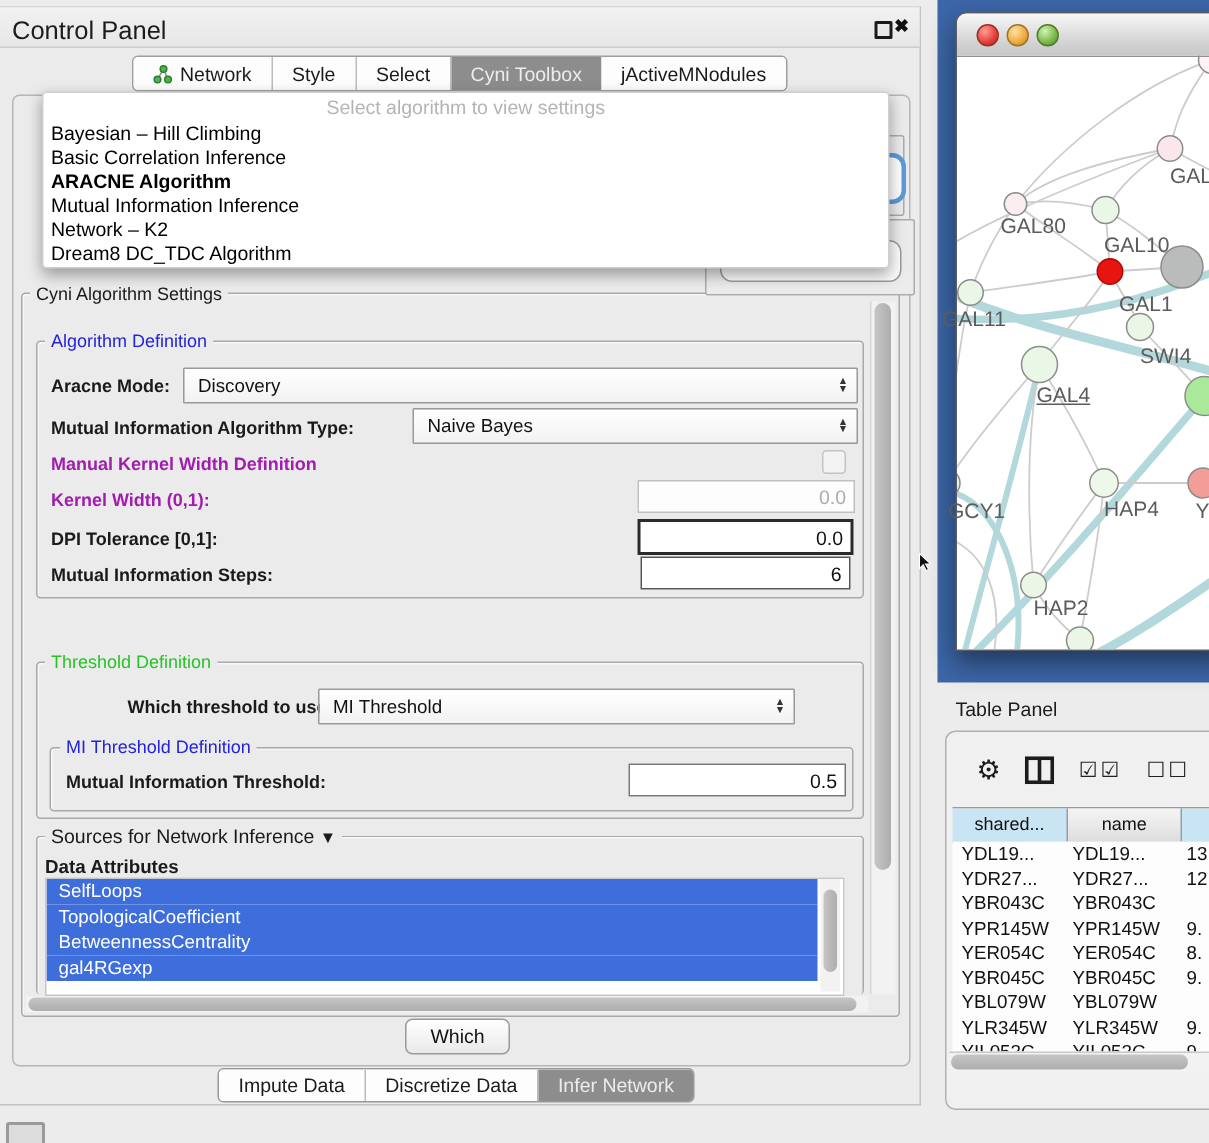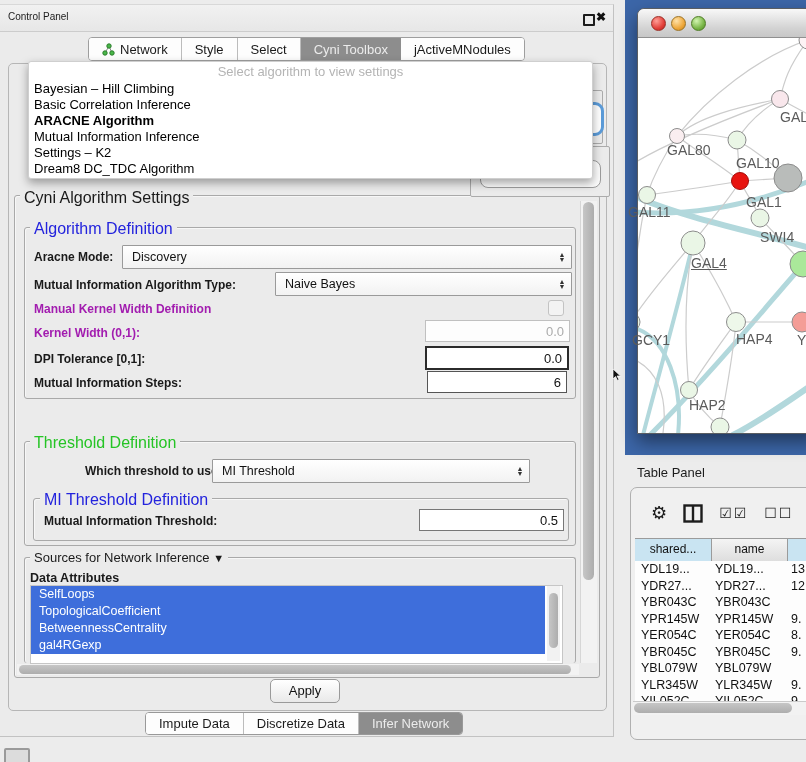--- a/index.html
+++ b/index.html
@@ -1,21 +1,21 @@
 <!DOCTYPE html>
 <html><head>
 <meta charset="utf-8">
 <style>
   html,body{margin:0;padding:0;background:#e6e6e6;font-family:"Liberation Sans",sans-serif;}
   .screen{position:relative;width:806px;height:762px;background:#eceBec;overflow:hidden;background:#ececec;}
   .abs{position:absolute;}
   
   .cp-window{position:absolute;left:0;top:4px;width:613px;height:731px;background:#ebebeb;border-right:1px solid #c2c2c2;border-bottom:1px solid #c2c2c2;border-top:1px solid #d8d8d8;}
   .cp-titlebar{position:absolute;left:0;top:0;width:100%;height:26px;background:linear-gradient(#f1f1f1,#e7e7e7);border-bottom:1px solid #cccccc;}
-  .cp-title{position:absolute;left:8px;top:6px;font-size:10px;color:#1c1c1c;}
+  .cp-title{position:absolute;left:8px;top:6px;font-size:17px;color:#1c1c1c;}
   .float-icon{position:absolute;left:583px;top:9px;width:8px;height:8px;border:2px solid #1c1c1c;border-radius:1px;}
   .close-icon{position:absolute;left:596px;top:5px;font-size:12px;font-weight:bold;color:#111;}
   
   .top-tabs{position:absolute;left:88px;top:32px;height:22px;display:flex;align-items:stretch;background:#ffffff;border:1px solid #9e9e9e;border-radius:4px;overflow:hidden;}
   .tab{display:flex;align-items:center;gap:5px;padding:0 13px;font-size:13px;color:#1a1a1a;border-right:1px solid #bcbcbc;background:#fdfdfd;white-space:nowrap;}
   .tab:last-child{border-right:none;}
   .tab.sel{background:#8d8d8d;color:#ececec;border-right:none;}
   
   .outer-panel{position:absolute;left:8px;top:58px;width:597px;height:646px;border:1px solid #b6b6b6;border-radius:5px;background:#ebebeb;}
   
@@ -23,21 +23,21 @@
   .frag-combo-blue{position:absolute;left:478px;top:97px;width:120px;height:28px;border:3px solid #5b9bd8;border-radius:9px;background:#fff;z-index:1;}
   .frag-box2{position:absolute;left:470px;top:141px;width:138px;height:49px;border:1px solid #ababab;border-radius:2px;z-index:1;background:#ebebeb;}
   .frag-combo-gray{position:absolute;left:480px;top:155px;width:119px;height:26px;border:1px solid #9c9c9c;border-radius:8px;background:#fcfcfc;z-index:1;}
   
   .dropdown{position:absolute;left:28px;top:56px;width:563px;height:116px;background:#ffffff;border:1px solid #cfcfcf;border-radius:3px;box-shadow:0 4px 10px rgba(0,0,0,.35);z-index:5;}
   .dd-placeholder{height:17px;text-align:center;color:#b4b4b4;font-size:13px;padding-top:2px;}
   .dd-item{height:16px;line-height:16px;font-size:13px;color:#000;padding-left:5px;}
   .dd-item.bold{font-weight:bold;}
   
   .gbox{position:absolute;border:1px solid #a9a9a9;border-radius:3px;box-shadow:inset 1px 1px 0 rgba(255,255,255,.6);}
-  .gtitle{position:absolute;font-size:16px;background:#ebebeb;padding:0 4px;white-space:nowrap;}
+  .gtitle{position:absolute;font-size:12px;background:#ebebeb;padding:0 4px;white-space:nowrap;}
   .blue-t{color:#2323dd;}
   .green-t{color:#25c425;}
   .lbl{position:absolute;font-size:12px;font-weight:bold;color:#1a1a1a;white-space:nowrap;}
   .lbl.dis{color:#a21caf;}
   .plain{font-weight:normal;font-size:13px;}
   
   .combo{position:absolute;height:22px;background:linear-gradient(#ffffff,#f2f2f2);border:1px solid #9a9a9a;border-radius:1px;display:flex;align-items:center;}
   .combo-val{flex:1;font-size:12.5px;color:#111;padding-left:9px;white-space:nowrap;overflow:hidden;}
   .spinner{width:18px;display:flex;flex-direction:column;align-items:center;justify-content:center;color:#333;font-size:7px;line-height:5px;}
   
@@ -122,21 +122,21 @@
     <div class="frag-combo-blue"></div>
     <div class="frag-box2"></div>
     <div class="frag-combo-gray"></div>
 
     <div class="dropdown">
       <div class="dd-placeholder">Select algorithm to view settings</div>
       <div class="dd-item">Bayesian – Hill Climbing</div>
       <div class="dd-item">Basic Correlation Inference</div>
       <div class="dd-item bold">ARACNE Algorithm</div>
       <div class="dd-item">Mutual Information Inference</div>
-      <div class="dd-item">Settings – K2</div>
+      <div class="dd-item">Network – K2</div>
       <div class="dd-item">Dream8 DC_TDC Algorithm</div>
     </div>
 
     <div class="gbox" style="left:14px;top:190px;width:584px;height:481px;"></div>
     <span class="gtitle" style="left:20px;top:184px;color:#1a1a1a;">Cyni Algorithm Settings</span>
 
     <div class="gbox" style="left:24px;top:222px;width:550px;height:170px;"></div>
     <span class="gtitle blue-t" style="left:30px;top:215px;">Algorithm Definition</span>
 
     <span class="lbl" style="left:34px;top:245px;">Aracne Mode:</span>
@@ -191,21 +191,21 @@
       <div class="attr-item">gal4RGexp</div>
     </div>
     <div class="sb-track" style="left:547px;top:581px;width:13px;height:75px;"></div>
     <div class="sb-thumb" style="left:549px;top:588px;width:9px;height:55px;"></div>
 
     <div class="sb-track" style="left:580px;top:196px;width:16px;height:462px;border-left:1px solid #d6d6d6;"></div>
     <div class="sb-thumb" style="left:583px;top:197px;width:11px;height:378px;"></div>
     <div class="sb-track" style="left:17px;top:659px;width:562px;height:11px;"></div>
     <div class="sb-thumb h" style="left:19px;top:660px;width:552px;height:9px;"></div>
 
-    <div class="apply-btn">Apply</div>
+    <div class="apply-btn">Which</div>
     <div class="bottom-tabs">
       <div class="tab" style="font-size:13px;">
           <span>Impute Data</span>
         </div>
       <div class="tab" style="font-size:13px;">
           <span>Discretize Data</span>
         </div>
       <div class="tab sel" style="font-size:13px;">
           <span>Infer Network</span>
         </div>

